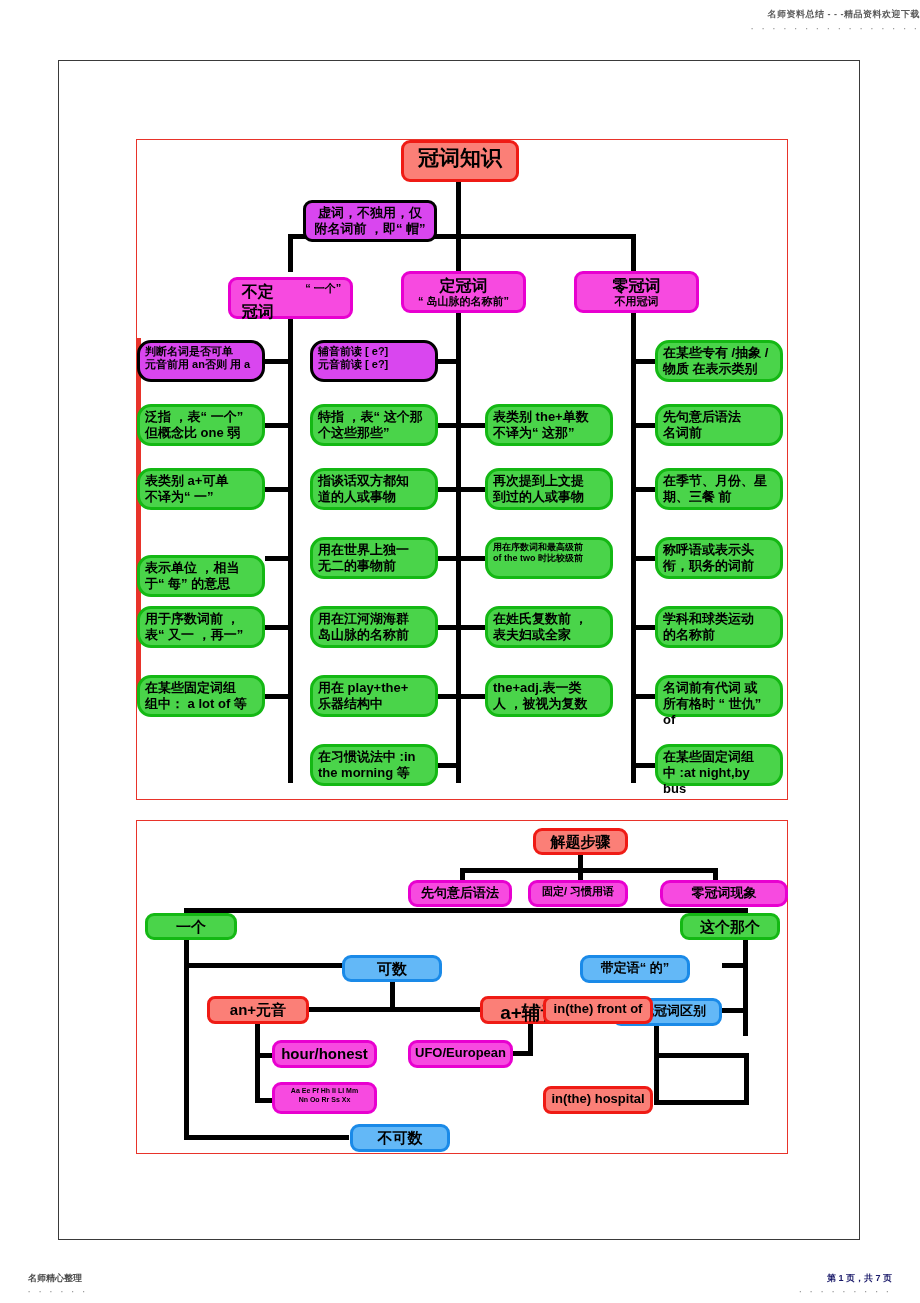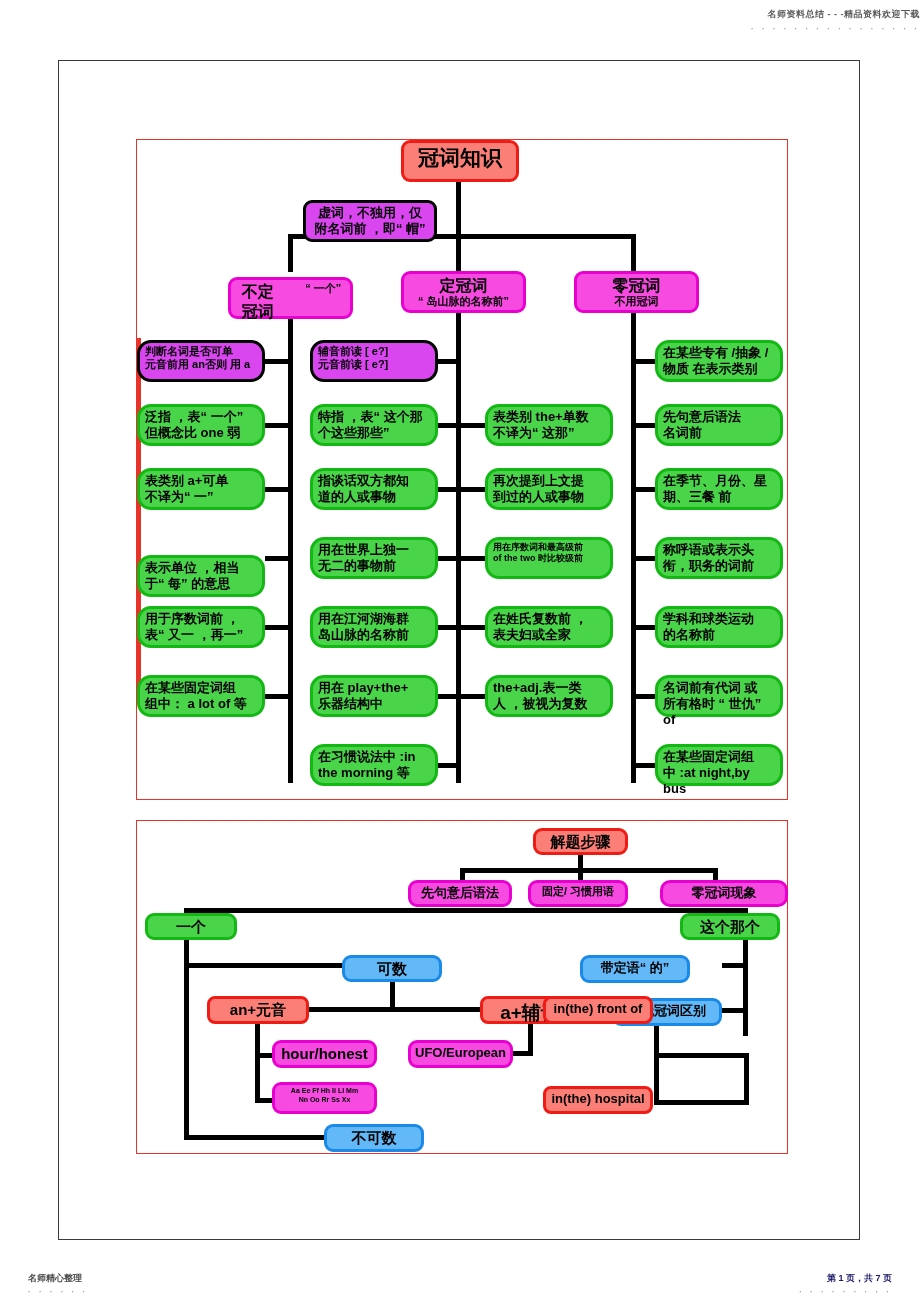--- a/index.html
+++ b/index.html
@@ -336,21 +336,21 @@
 Nn Oo Rr Ss Xx</span>
 </div>
 
 <div class="ln" style="left:528px;top:1024px;width:5px;height:30px;"></div>
 <div class="ln" style="left:508px;top:1051px;width:25px;height:5px;"></div>
 <div class="node c-magenta t-body" style="left:408px;top:1040px;width:105px;height:28px;">
   <span class="tx">UFO/European</span>
 </div>
 
 <div class="ln" style="left:184px;top:1135px;width:165px;height:5px;"></div>
-<div class="node c-blue t-mid" style="left:324px;top:1124px;width:100px;height:28px;">
+<div class="node c-blue t-mid" style="left:350px;top:1124px;width:100px;height:28px;">
   <span class="tx">不可数</span>
 </div>
 
 <div class="ln" style="left:743px;top:940px;width:5px;height:96px;"></div>
 <div class="ln" style="left:722px;top:963px;width:26px;height:5px;"></div>
 <div class="ln" style="left:722px;top:1008px;width:26px;height:5px;"></div>
 
 <div class="node c-blue t-body" style="left:580px;top:955px;width:110px;height:28px;">
   <span class="tx">带定语“ 的”</span>
 </div>

